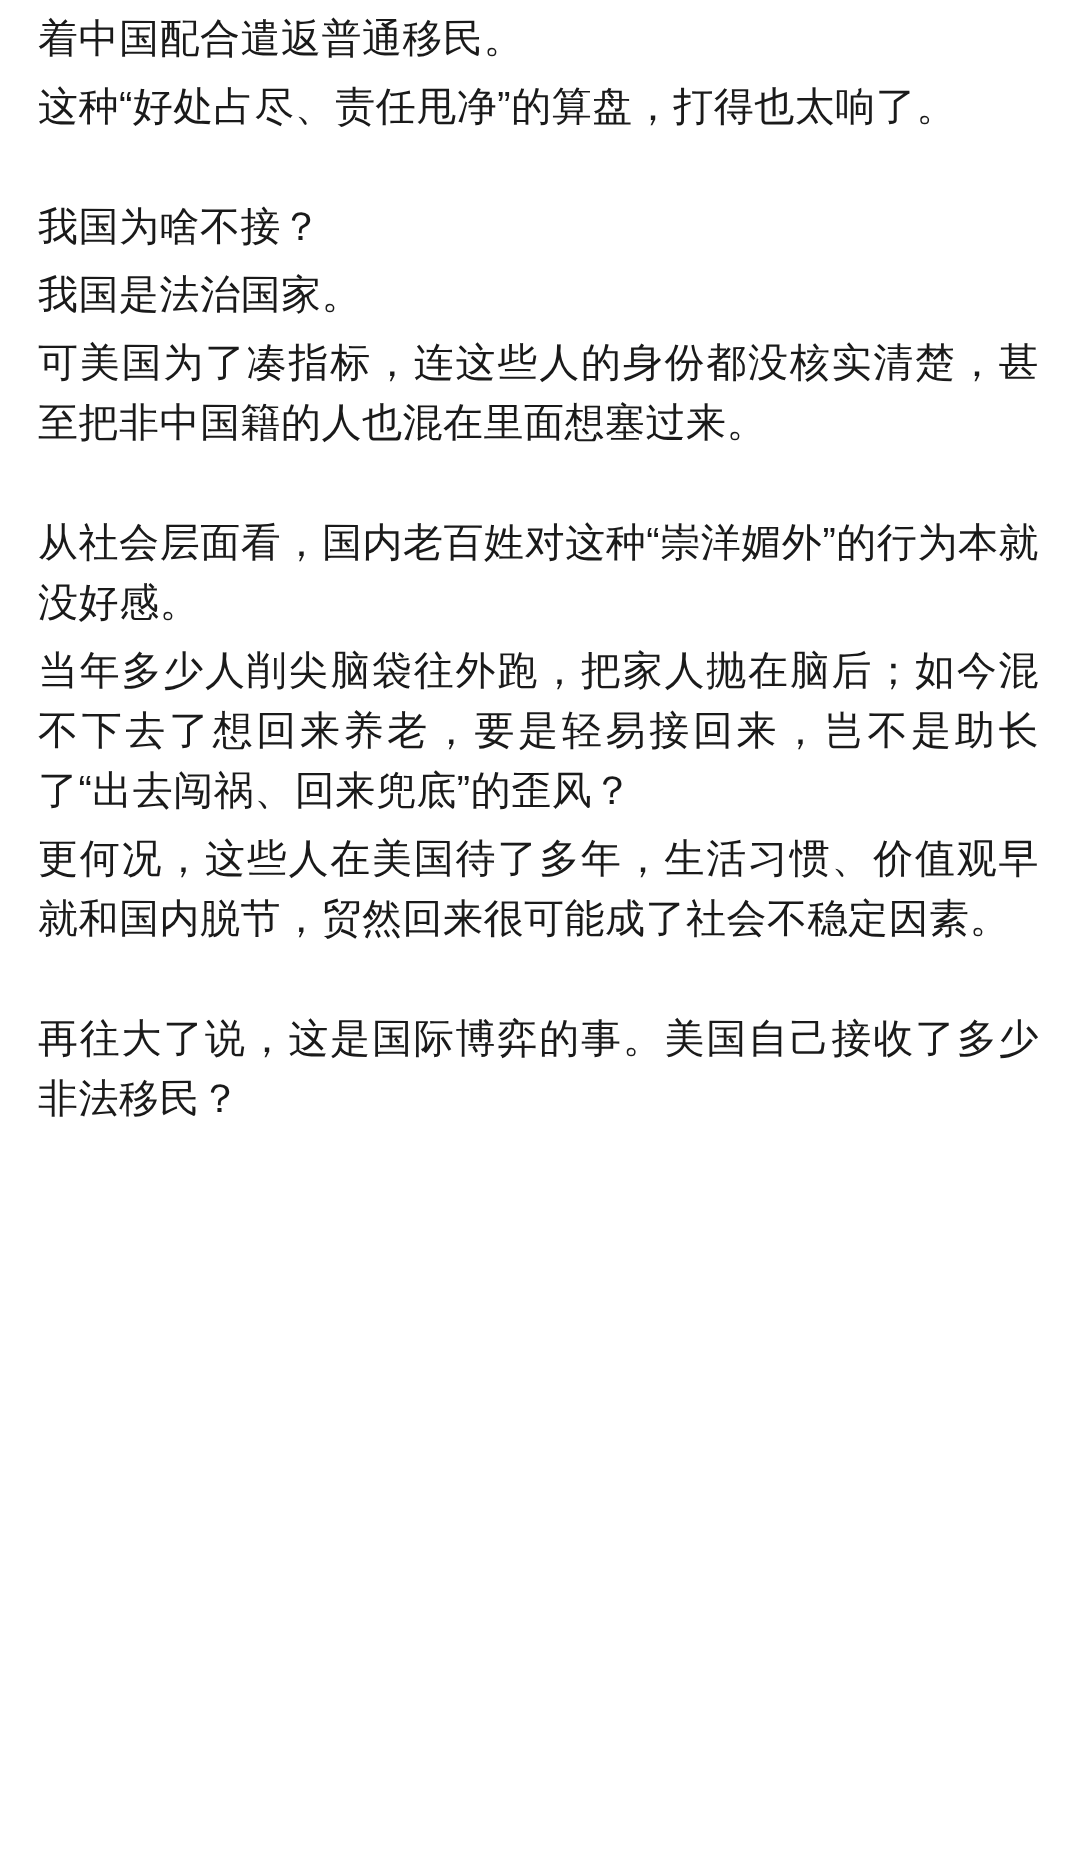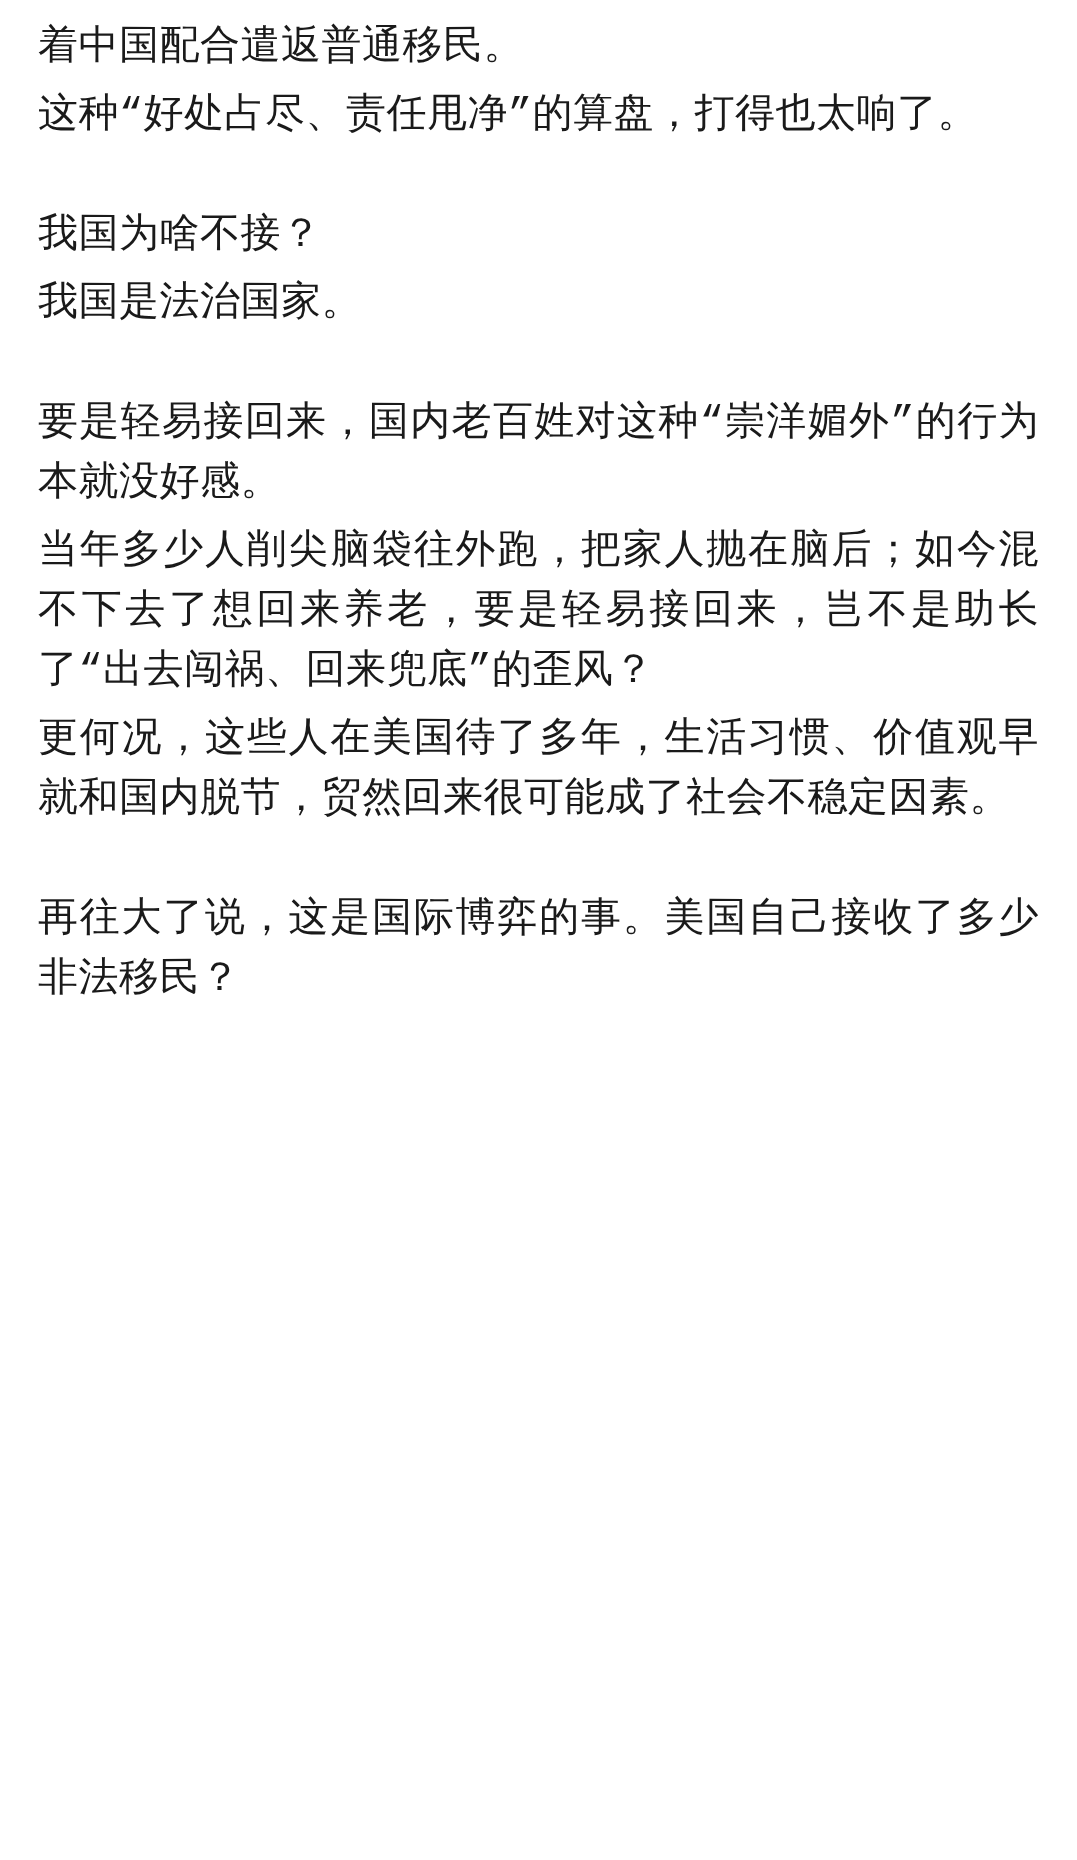--- a/index.html
+++ b/index.html
@@ -6,23 +6,22 @@
     margin: 0;
     padding: 0;
     background: #ffffff;
   }
   body {
     width: 1077px;
     min-height: 1860px;
     font-family: "Liberation Sans", "DejaVu Sans", sans-serif;
   }
   .article {
-    padding: 18px 38px 0 38px;
+    padding: 8px 38px 0 38px;
     box-sizing: border-box;
-    font-family: Liberation Mono, monospace;
   }
   .para {
     font-size: 40px;
     line-height: 60px;
     color: #1a1a1a;
     letter-spacing: 0.5px;
     text-align: justify;
     margin: 0;
     white-space: pre-wrap;
     word-break: break-all;
@@ -37,20 +36,21 @@
 </head>
 <body>
 
 <div class="article">
   <div id="blocks-root">
       <p class="para">着中国配合遣返普通移民。</p>
       <p class="para">这种“好处占尽、责任甩净”的算盘，打得也太响了。</p>
       <div class="spacer"></div>
       <p class="para">我国为啥不接？</p>
       <p class="para">我国是法治国家。</p>
+      <p class="para">可美国为了凑指标，连这些人的身份都没核实清楚，甚至把非中国籍的人也混在里面想塞过来。</p>
       <div class="spacer"></div>
-      <p class="para">要是轻易接回来，国内老百姓对这种“崇洋媚外”的行为本就没好感。</p>
+      <p class="para">从社会层面看，国内老百姓对这种“崇洋媚外”的行为本就没好感。</p>
       <p class="para">当年多少人削尖脑袋往外跑，把家人抛在脑后；如今混不下去了想回来养老，要是轻易接回来，岂不是助长了“出去闯祸、回来兜底”的歪风？</p>
       <p class="para">更何况，这些人在美国待了多年，生活习惯、价值观早就和国内脱节，贸然回来很可能成了社会不稳定因素。</p>
       <div class="spacer"></div>
       <p class="para">再往大了说，这是国际博弈的事。美国自己接收了多少非法移民？</p>
     </div>
 </div>
 
 </body></html>

